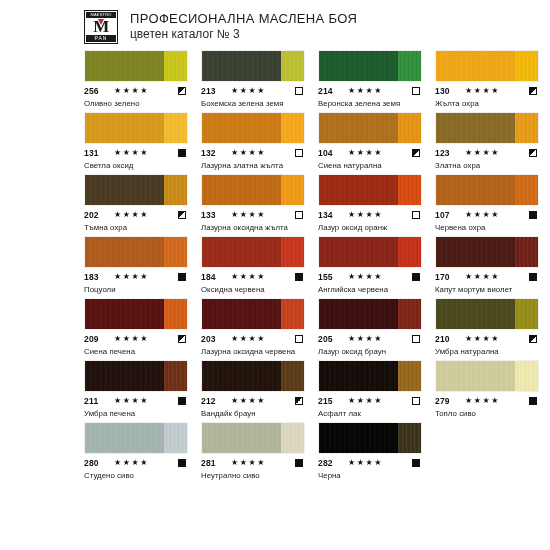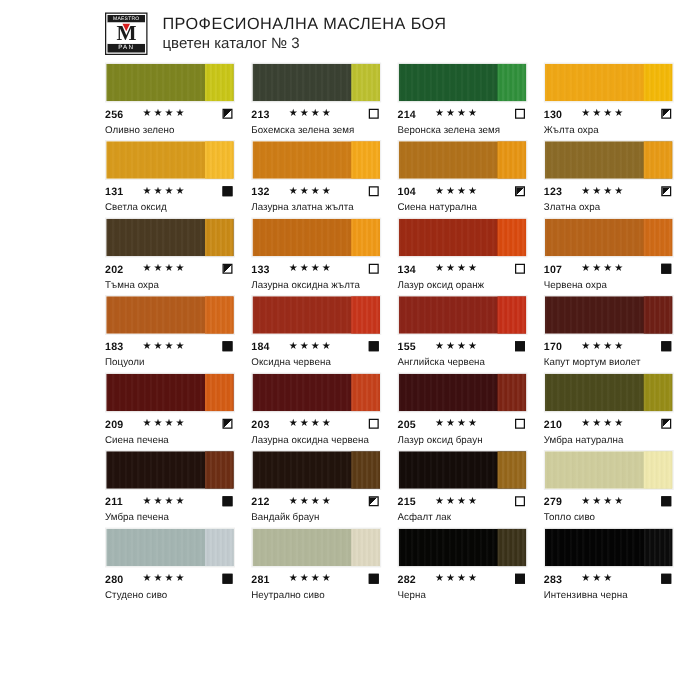--- a/index.html
+++ b/index.html
@@ -632,30 +632,16 @@
             <div class="tint" style="background: rgb(58, 49, 24);"></div>
             <div class="tint-streaks"></div>
           </div>
           <div class="meta">
             <span class="code">282</span>
             <span class="stars">★★★★</span>
             <span class="opacity-icon opaque"></span>
           </div>
           <div class="name">Черна</div>
         </div>
-        <div class="cell">
-          <div class="swatch">
-            <div class="base" style="background: rgb(4, 4, 4);"></div>
-            <div class="streaks"></div>
-            <div class="tint" style="background: rgb(11, 11, 11);"></div>
-            <div class="tint-streaks"></div>
-          </div>
-          <div class="meta">
-            <span class="code">283</span>
-            <span class="stars">★★★</span>
-            <span class="opacity-icon opaque"></span>
-          </div>
-          <div class="name">Интензивна черна</div>
-        </div>
       </div>
     </div>
 
 </div>
 
 </body></html>

